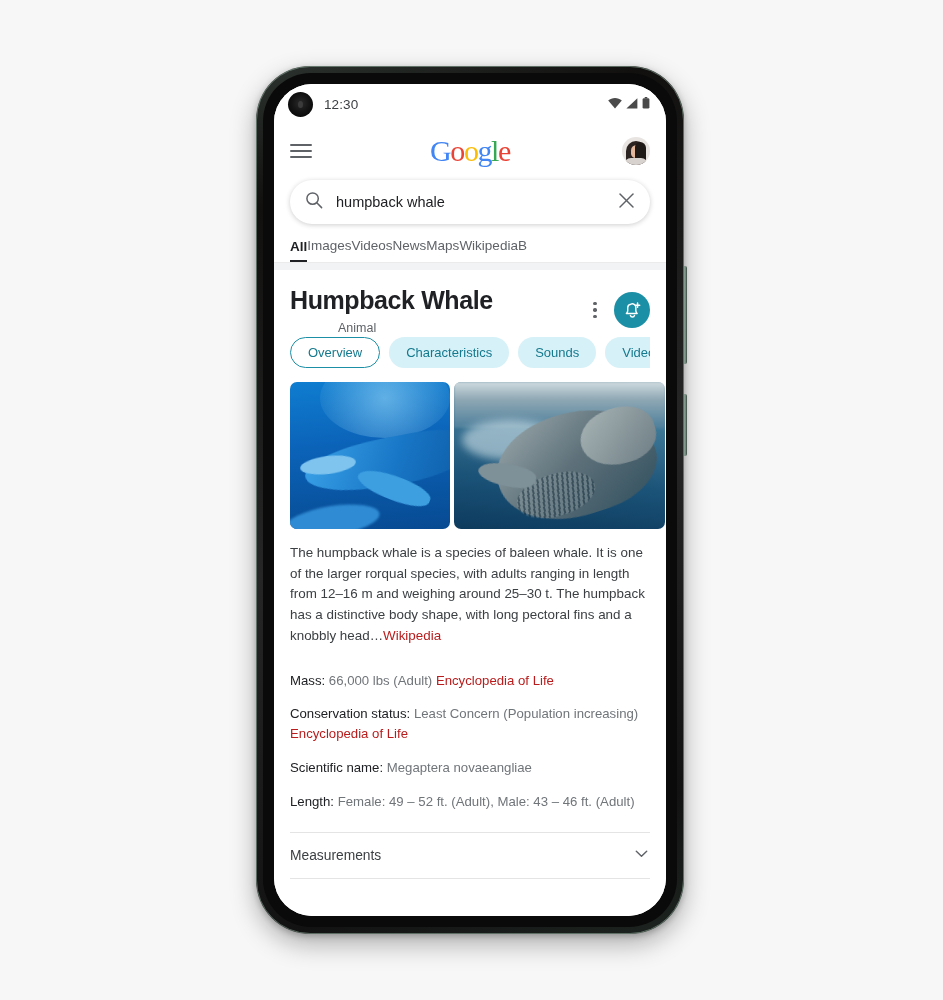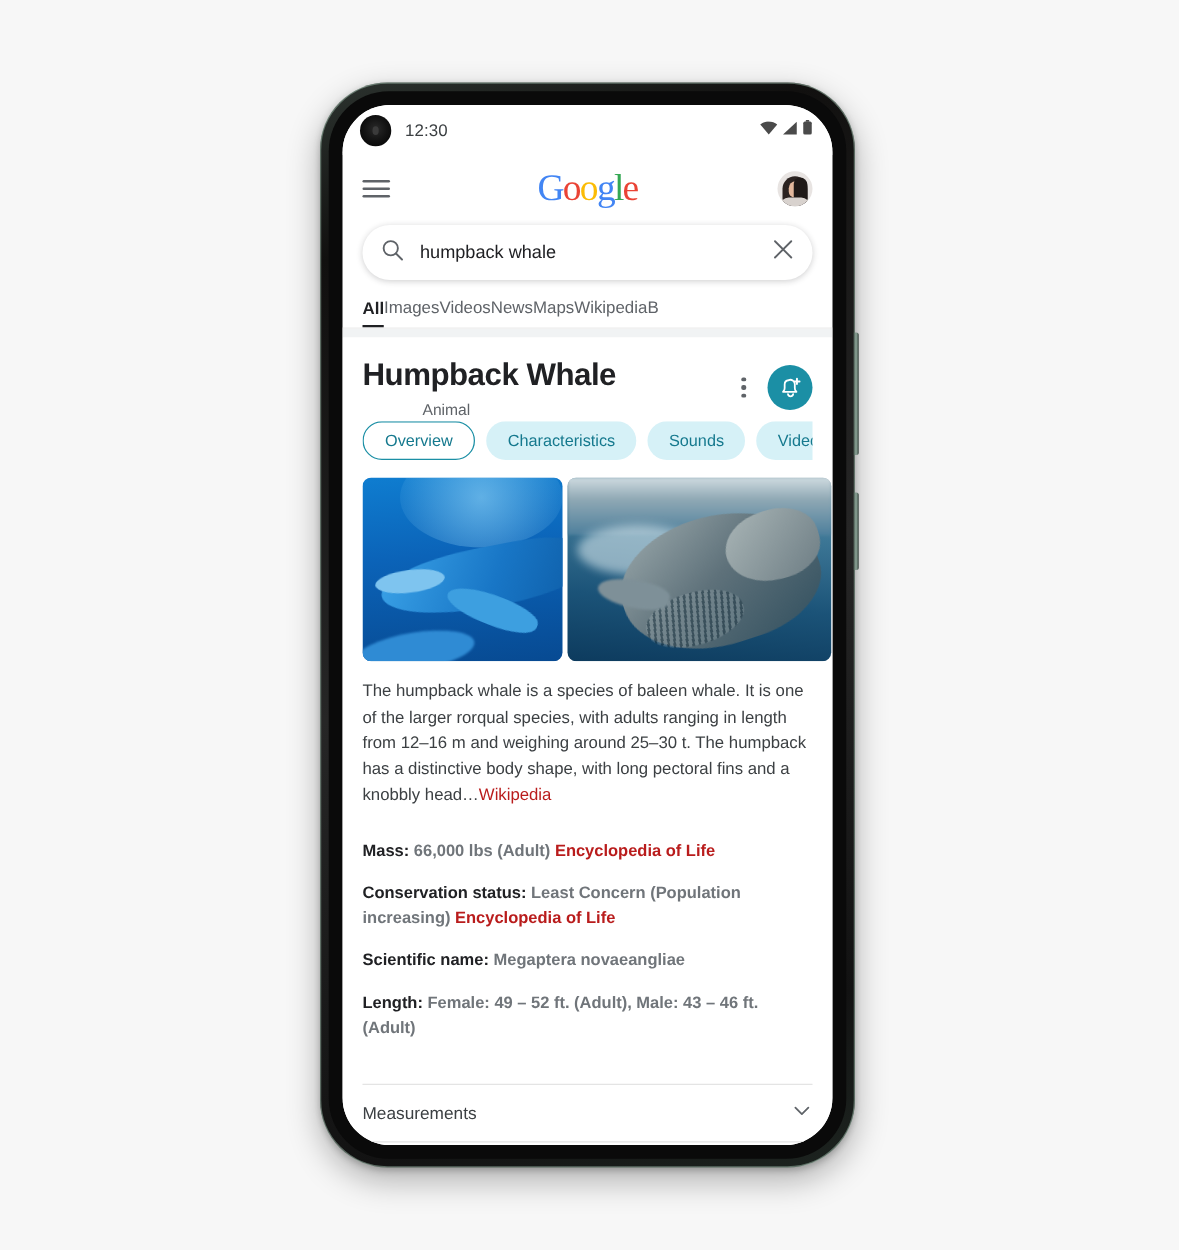--- a/index.html
+++ b/index.html
@@ -260,31 +260,31 @@
   .w2-foam  { position: absolute; left: 8px; top: 38px; width: 96px; height: 40px; border-radius: 50%; background: rgba(225,238,243,0.55); filter: blur(4px); }
 
   
   #description {
     margin-top: 14px;
     font-size: 13.4px;
     line-height: 1.55;
     color: #3c4043;
   }
   .link { color: #b91c1c; cursor: pointer; }
-  #facts { margin-top: 24px; font-weight: bold; }
+  #facts { margin-top: 24px; }
   .fact {
     font-size: 13.2px;
     line-height: 1.5;
     color: #70757a;
     margin-top: 14px;
   }
   .fact .fact-label { color: #202124; }
 
   
-  #accordions { margin-top: 36px; }
+  #accordions { margin-top: 20px; }
   .accordion {
     border-top: 1px solid #e4e4e4;
     height: 46px;
     display: flex;
     align-items: center;
     justify-content: space-between;
     cursor: pointer;
   }
   .accordion-label { font-size: 13.8px; color: #3c4043; }
 </style>

